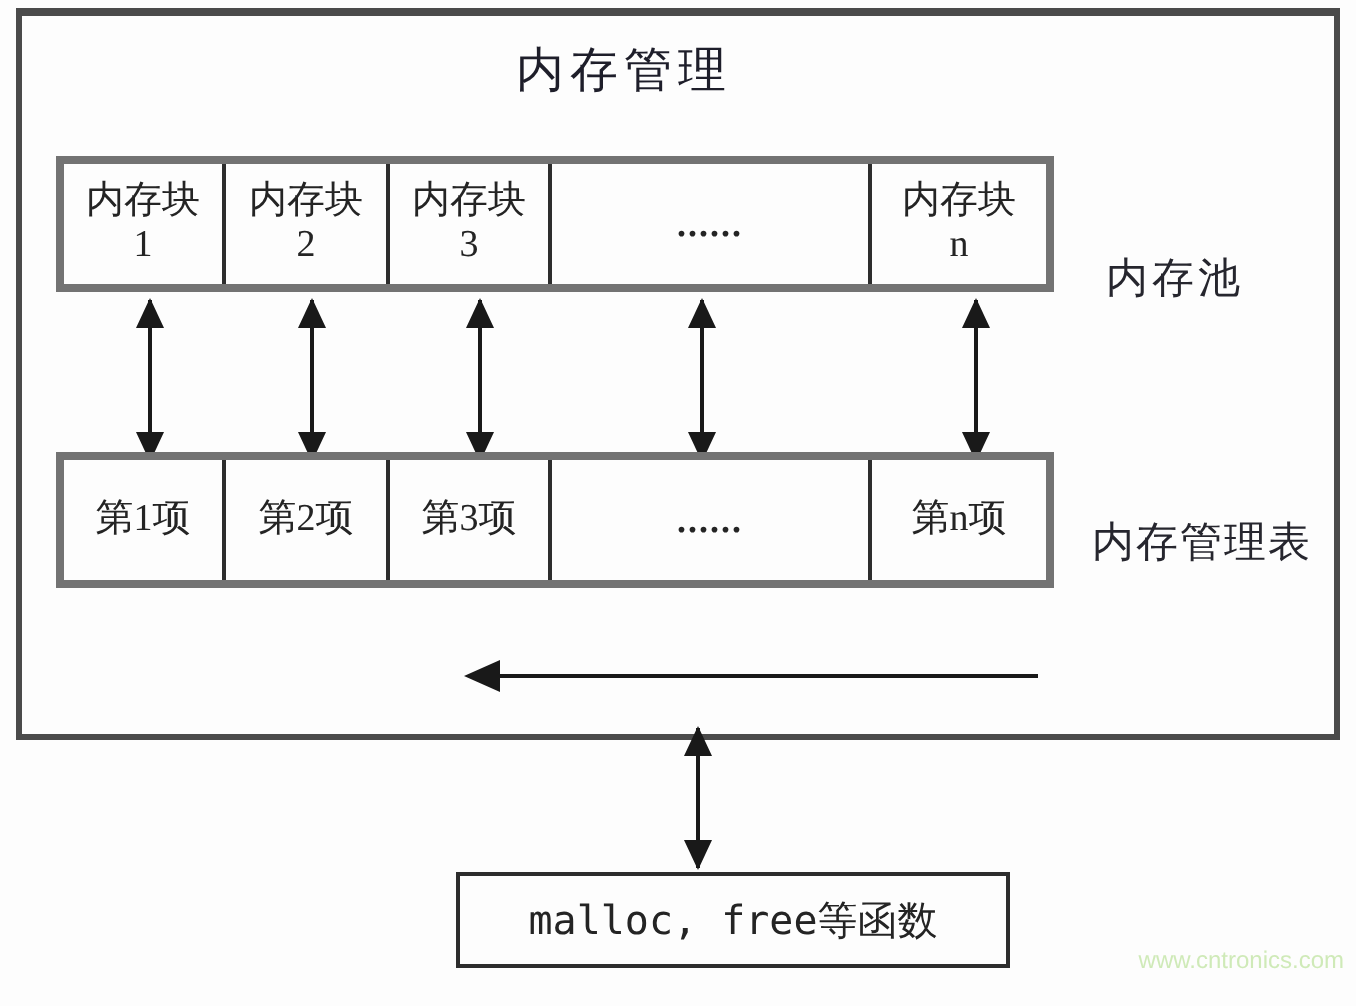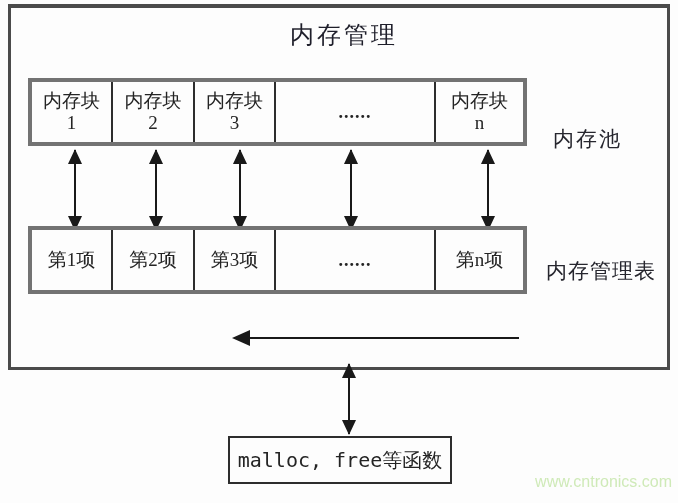--- a/index.html
+++ b/index.html
@@ -6,21 +6,21 @@
   .stage{
     position:relative;width:678px;height:503px;background:#fdfdfd;overflow:hidden;
     font-family:"Liberation Serif","DejaVu Serif",serif;color:#242424;
   }
   
   .outer-box{
     position:absolute;left:8px;top:4px;width:662px;height:366px;
     border:3px solid #4b4b4b;border-top-width:4px;box-sizing:border-box;background:transparent;
   }
   .title{
-    position:absolute;left:247px;top:11px;width:140px;text-align:right;
+    position:absolute;left:247px;top:11px;width:140px;text-align:left;
     font-size:24px;letter-spacing:3px;font-weight:400;color:#1e1e2a;white-space:nowrap;
   }
   
   .row{position:absolute;left:17px;display:flex;box-sizing:border-box;border:4px solid #737373;background:#fdfdfd;}
   .row1{top:70px;height:68px;}
   .row2{top:218px;height:68px;}
   .cell{
     box-sizing:border-box;border-right:2px solid #2d2d2d;
     display:flex;flex-direction:column;align-items:center;justify-content:center;
     font-size:19px;line-height:1.15;text-align:center;white-space:nowrap;
@@ -46,26 +46,26 @@
   
   .alloc-label{position:absolute;left:327px;top:300px;font-size:21px;letter-spacing:2px;white-space:nowrap;}
   .alloc-line{position:absolute;left:238px;top:329px;width:270px;height:2px;background:#191919;}
   .alloc-head{
     position:absolute;left:221px;top:322px;width:0;height:0;
     border-top:8px solid transparent;border-bottom:8px solid transparent;border-right:18px solid #191919;
   }
   
   .bottom-arrow{left:348px;top:364px;height:70px;}
   .func-box{
-    position:absolute;left:228px;top:436px;width:224px;height:48px;box-sizing:border-box;
+    position:absolute;left:228px;top:436px;width:277px;height:48px;box-sizing:border-box;
     border:2px solid #2d2d2d;display:flex;align-items:center;justify-content:center;
     font-family:"DejaVu Sans Mono","Liberation Mono",monospace;font-size:20px;white-space:nowrap;background:#fdfdfd;text-align:center;
   }
   .watermark{
-    position:absolute;right:6px;top:473px;font-size:16px;
+    position:absolute;right:6px;top:473px;font-size:12px;
     font-family:"Liberation Sans","DejaVu Sans",sans-serif;white-space:nowrap;
   }
 </style>
 </head>
 <body>
 
 <div class="stage">
 
   <div class="outer-box">
 

